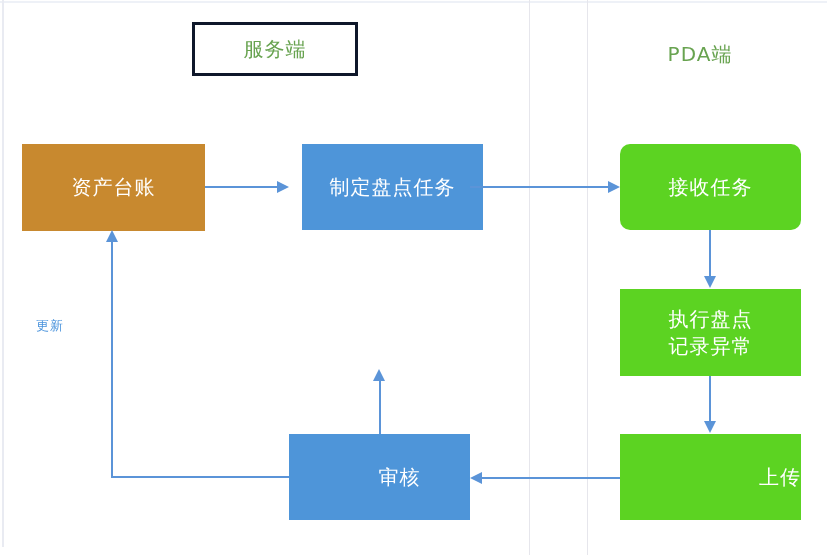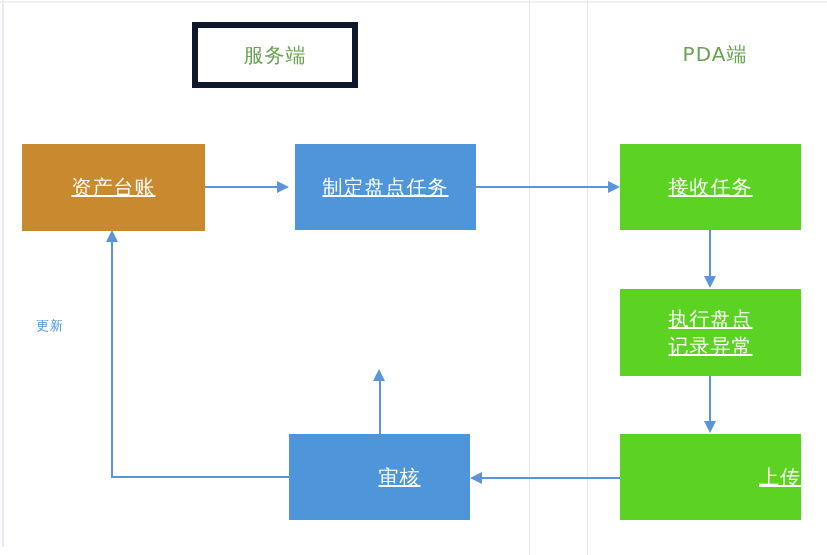--- a/index.html
+++ b/index.html
@@ -22,37 +22,37 @@
   .lane-line { position: absolute; top: 0; bottom: 0; width: 1px; background: #e6e6ec; }
   .lane-line.l1 { left: 529px; }
   .lane-line.l2 { left: 587px; }
 
   
   .lane-header {
     position: absolute;
     display: flex; align-items: center; justify-content: center;
     color: #68a350; font-size: 20px; letter-spacing: 1px;
   }
-  .lane-header.server { left: 192px; top: 22px; width: 166px; height: 66px; background: #fff; border: 6px solid #0f172a; }
-  .lane-header.pda    { left: 645px; top: 24px; width: 140px; height: 60px; }
+  .lane-header.server { left: 192px; top: 22px; width: 166px; height: 54px; background: #fff; border: 3px solid #0f172a; }
+  .lane-header.pda    { left: 630px; top: 24px; width: 140px; height: 60px; }
 
   
   .node {
     position: absolute;
     display: flex; align-items: center; justify-content: center;
     color: #ffffff; font-size: 20px; letter-spacing: 1px;
-    text-align: center; white-space: pre-line; line-height: 1.35; text-decoration: underline;
+    text-align: center; white-space: pre-line; line-height: 1.35;
   }
   .node.orange { background: #c8892f; }
   .node.blue   { background: #4e95d9; }
   .node.green  { background: #5cd322; }
 
   .node.asset     { left: 22px;  top: 144px; width: 183px; height: 87px; }
-  .node.create    { left: 295px; top: 144px; width: 181px; height: 86px; }
-  .node.receive   { left: 620px; top: 144px; width: 181px; height: 86px; }
+  .node.create    { left: 302px; top: 144px; width: 181px; height: 86px; }
+  .node.receive   { left: 620px; top: 144px; width: 181px; height: 86px; border-radius: 10px; }
   .node.history   { left: 289px; top: 283px; width: 181px; height: 86px; }
   .node.execute   { left: 620px; top: 289px; width: 181px; height: 87px; }
   .node.review    { left: 289px; top: 434px; width: 181px; height: 86px; padding-left: 40px; }
   .node.upload    { left: 620px; top: 434px; width: 181px; height: 86px; justify-content: flex-end; }
 
   
   .hline { position: absolute; height: 2px; background: #5b94d8; }
   .vline { position: absolute; width: 2px;  background: #5b94d8; }
   .arr   { position: absolute; width: 0; height: 0; }
   .arr.right { border-left: 12px solid #5b94d8;  border-top: 6px solid transparent; border-bottom: 6px solid transparent; }

